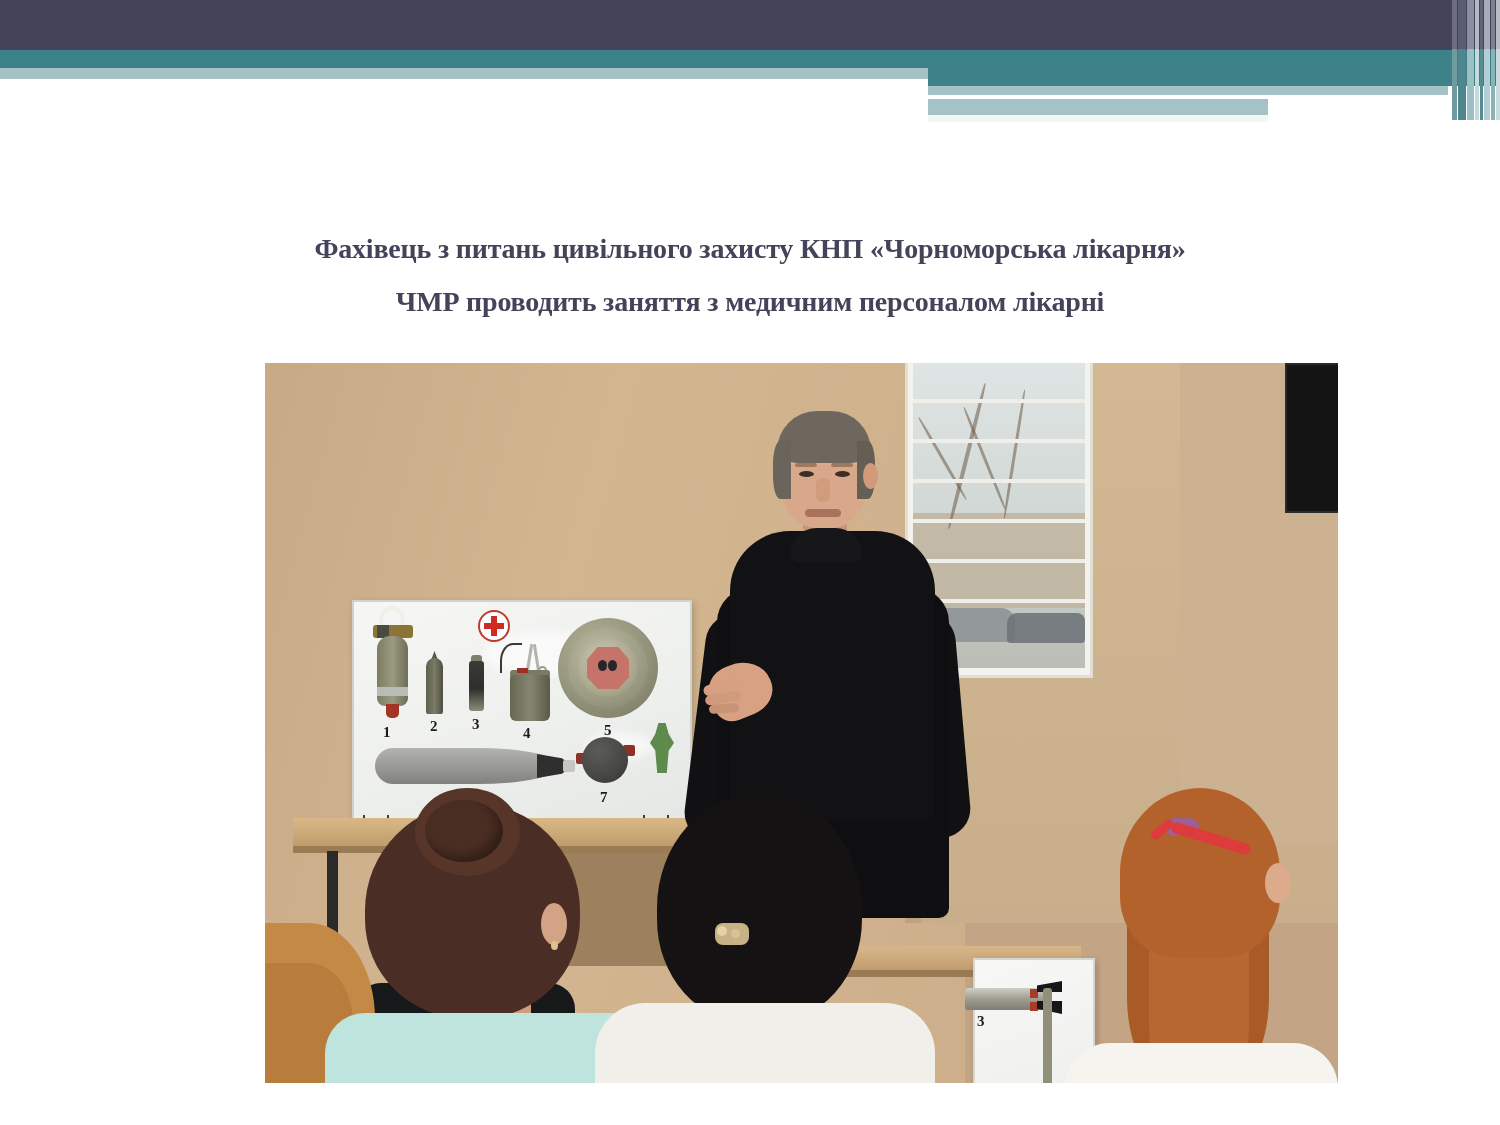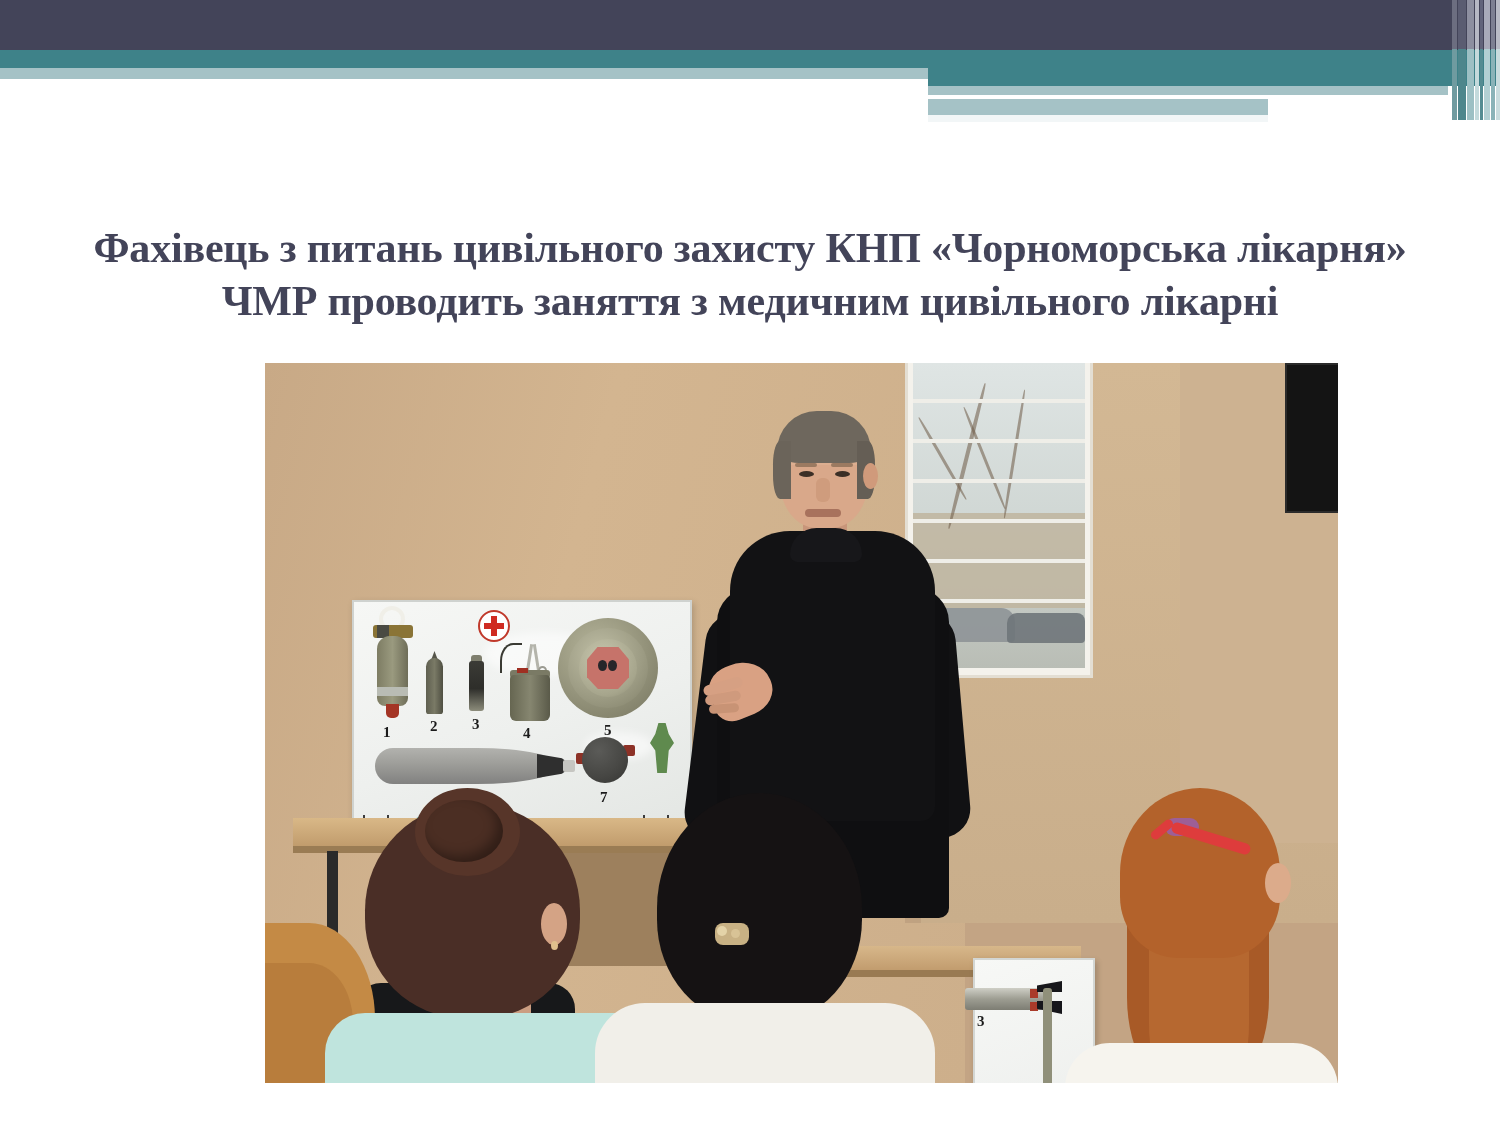--- a/index.html
+++ b/index.html
@@ -22,21 +22,21 @@
   .vs { position:absolute; top:0; height:120px; }
 
   
   .title-block {
     position:absolute; left:60px; top:222px; width:1380px;
     text-align:center;
   }
   .title-line {
     font-family:"Liberation Serif", serif;
     font-weight:bold;
-    font-size:42px;
+    font-size:28px;
     line-height:53px;
     color:#434459;
     letter-spacing:-0.2px;
     white-space:nowrap;
   }
 
   
   .photo {
     position:absolute; left:265px; top:363px; width:1073px; height:720px;
     overflow:hidden; background:#c3a484;
@@ -259,21 +259,21 @@
       <div class="vs" style="left: 35px; width: 4px; background: linear-gradient(rgb(182, 184, 196) 0%, rgb(182, 184, 196) 41%, rgb(196, 218, 220) 41%, rgb(196, 218, 220) 100%);"></div>
       <div class="vs" style="left: 40px; width: 3px; background: linear-gradient(rgb(98, 100, 122) 0%, rgb(98, 100, 122) 41%, rgb(84, 140, 146) 41%, rgb(84, 140, 146) 100%);"></div>
       <div class="vs" style="left: 44px; width: 6px; background: linear-gradient(rgb(169, 171, 185) 0%, rgb(169, 171, 185) 41%, rgb(178, 208, 211) 41%, rgb(178, 208, 211) 100%);"></div>
       <div class="vs" style="left: 51px; width: 4px; background: linear-gradient(rgb(125, 127, 146) 0%, rgb(125, 127, 146) 41%, rgb(138, 179, 184) 41%, rgb(138, 179, 184) 100%);"></div>
       <div class="vs" style="left: 56px; width: 4px; background: linear-gradient(rgb(185, 187, 198) 0%, rgb(185, 187, 198) 41%, rgb(200, 220, 222) 41%, rgb(200, 220, 222) 100%);"></div>
     </div>
 </div>
 
 <div class="title-block">
   <div class="title-line">Фахівець з питань цивільного захисту КНП «Чорноморська лікарня»</div>
-  <div class="title-line">ЧМР проводить заняття з медичним цивільного лікарні</div>
+  <div class="title-line">ЧМР проводить заняття з медичним персоналом лікарні</div>
 </div>
 
 <div class="photo">
 
   <div class="ph wall-main"></div>
   <div class="ph wall-right"></div>
   <div class="ph wall-far"></div>
   <div class="ph wall-corner"></div>
 
   <div class="ph window-frame"></div>

